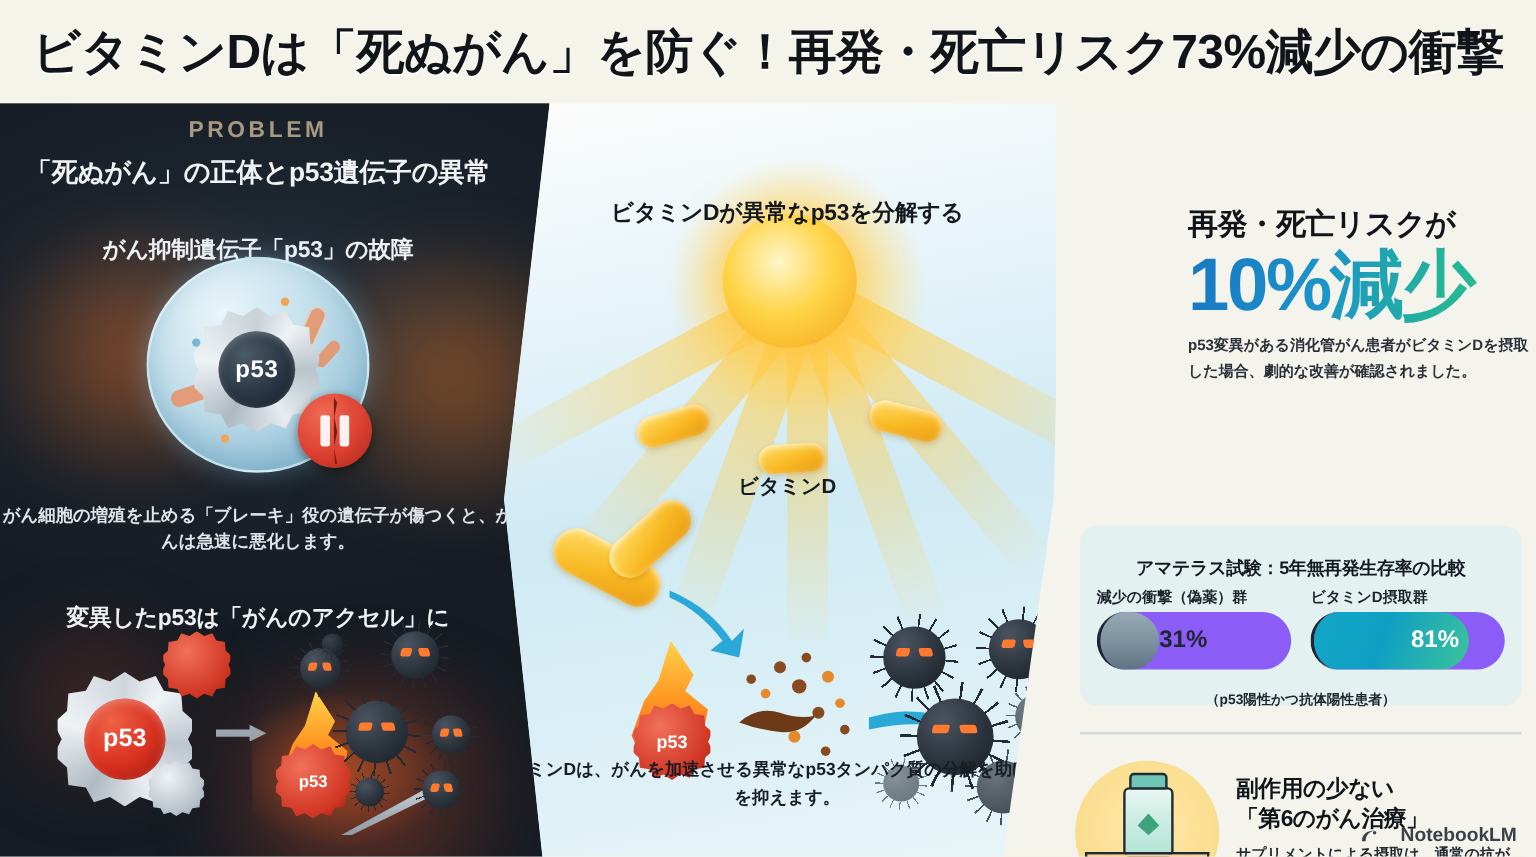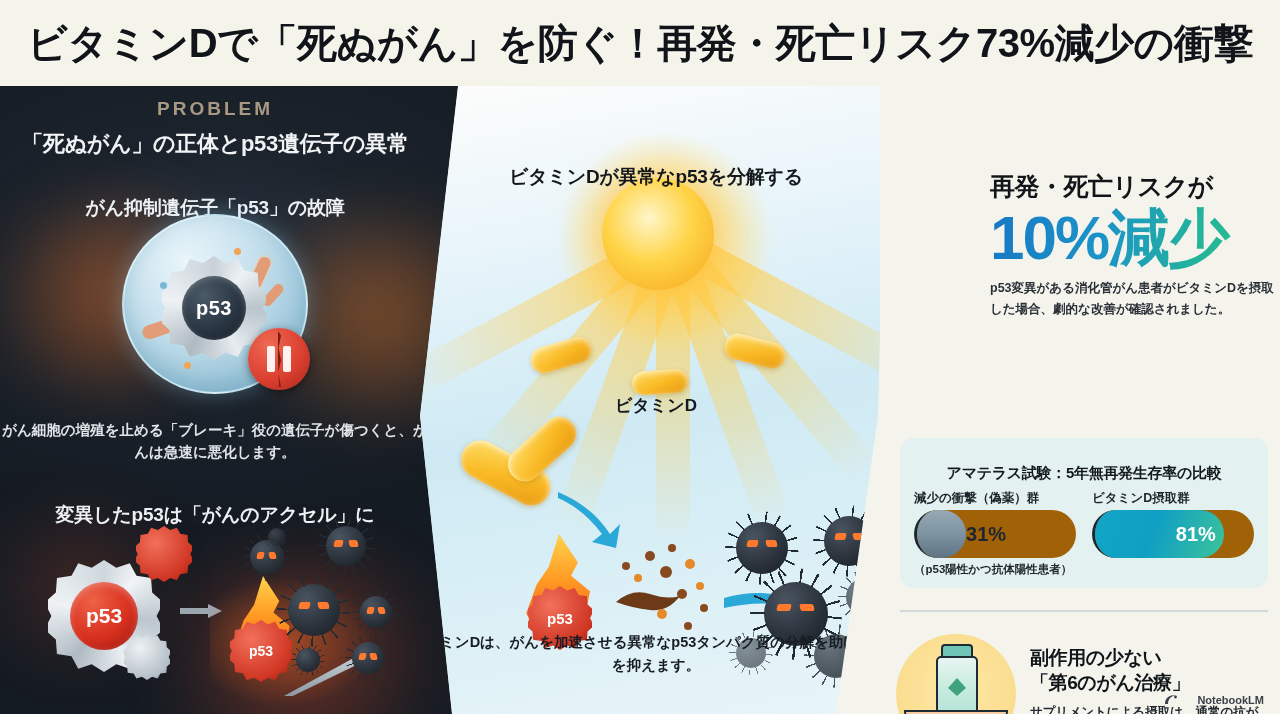--- a/index.html
+++ b/index.html
@@ -322,34 +322,34 @@
     background: #e3f1f1; border-radius: 14px; padding: 26px 14px 8px;
   }
   .chart-card h3 {
     font-size: 15px; font-weight: 800; color: #141a20; text-align: center; letter-spacing: -.3px;
   }
   .bars { display: flex; gap: 16px; margin-top: 7px; }
   .bar-col { flex: 1; }
   .bar-label { font-size: 12.5px; font-weight: 700; color: #1d242b; margin-bottom: 3px; }
   .bar-track {
     position: relative; height: 48px; border-radius: 24px;
-    background: #a16207; border-left: 3px solid #1c2730; overflow: hidden; text-decoration: underline;
+    background: #8b5cf6; border-left: 3px solid #1c2730; overflow: hidden; text-decoration: underline;
   }
   .bar-fill {
     position: absolute; left: 0; top: 0; bottom: 0; border-radius: 0 24px 24px 0;
   }
   .bar-fill.placebo { background: linear-gradient(180deg, #97a9b4 0%, #7d93a1 50%, #5e7482 100%); }
   .bar-fill.vitd    { background: linear-gradient(110deg, #12a6c6 0%, #0f9fc4 45%, #3cc39a 100%); }
   .bar-value {
     position: absolute; top: 50%; transform: translateY(-50%);
     font-size: 20px; font-weight: 800;
   }
   .bar-value.dark { color: #1e2730; right: 44%; }
   .bar-value.light { color: #ffffff; right: 24%; }
-  .chart-note { margin-top: 4px; font-size: 11.5px; text-align: left; color: #1f262d; font-weight: 700; }
+  .chart-note { margin-top: 18px; font-size: 11.5px; text-align: center; color: #1f262d; font-weight: 700; }
 
   .divider { position: absolute; left: 20px; top: 524px; width: 368px; height: 2px; background: #cfd9dc; }
 
   .side-fx { position: absolute; left: 16px; top: 548px; width: 372px; display: flex; gap: 14px; }
   .fx-icon {
     flex: 0 0 120px; height: 120px; border-radius: 50%;
     background: radial-gradient(circle at 50% 46%, #ffe9a8 0%, #fbdf93 55%, #f6d986 100%);
     position: relative;
   }
   .bottle {
@@ -372,30 +372,30 @@
     border: 2.5px solid #1d2b34;
     border-radius: 0 0 52px 52px;
   }
   .fx-text { flex: 1; padding-top: 12px; }
   .fx-text h4 { font-size: 19px; font-weight: 900; color: #10151a; line-height: 1.3; letter-spacing: -.4px; }
   .fx-text p { margin-top: 7px; font-size: 12.5px; line-height: 1.6; color: #232a31; font-weight: 600; }
 
   .watermark {
     position: absolute; right: 16px; bottom: 8px;
     display: flex; align-items: center; gap: 19px;
-    font-size: 11px; color: #3a4048; font-weight: 600;
+    font-size: 16px; color: #3a4048; font-weight: 600;
   }
 </style>
 </head>
 <body>
 
 <div id="poster">
 
   <div class="title-bar">
-    <h1>ビタミンDで「死ぬがん」を防ぐ！再発・死亡リスク73%減少の衝撃</h1>
+    <h1>ビタミンDは「死ぬがん」を防ぐ！再発・死亡リスク73%減少の衝撃</h1>
   </div>
 
   <div class="stage">
 
     <section class="panel-problem">
       <div class="ember e1"></div>
       <div class="ember e2"></div>
       <div class="ember e3"></div>
       <div class="ember e4"></div>
 

